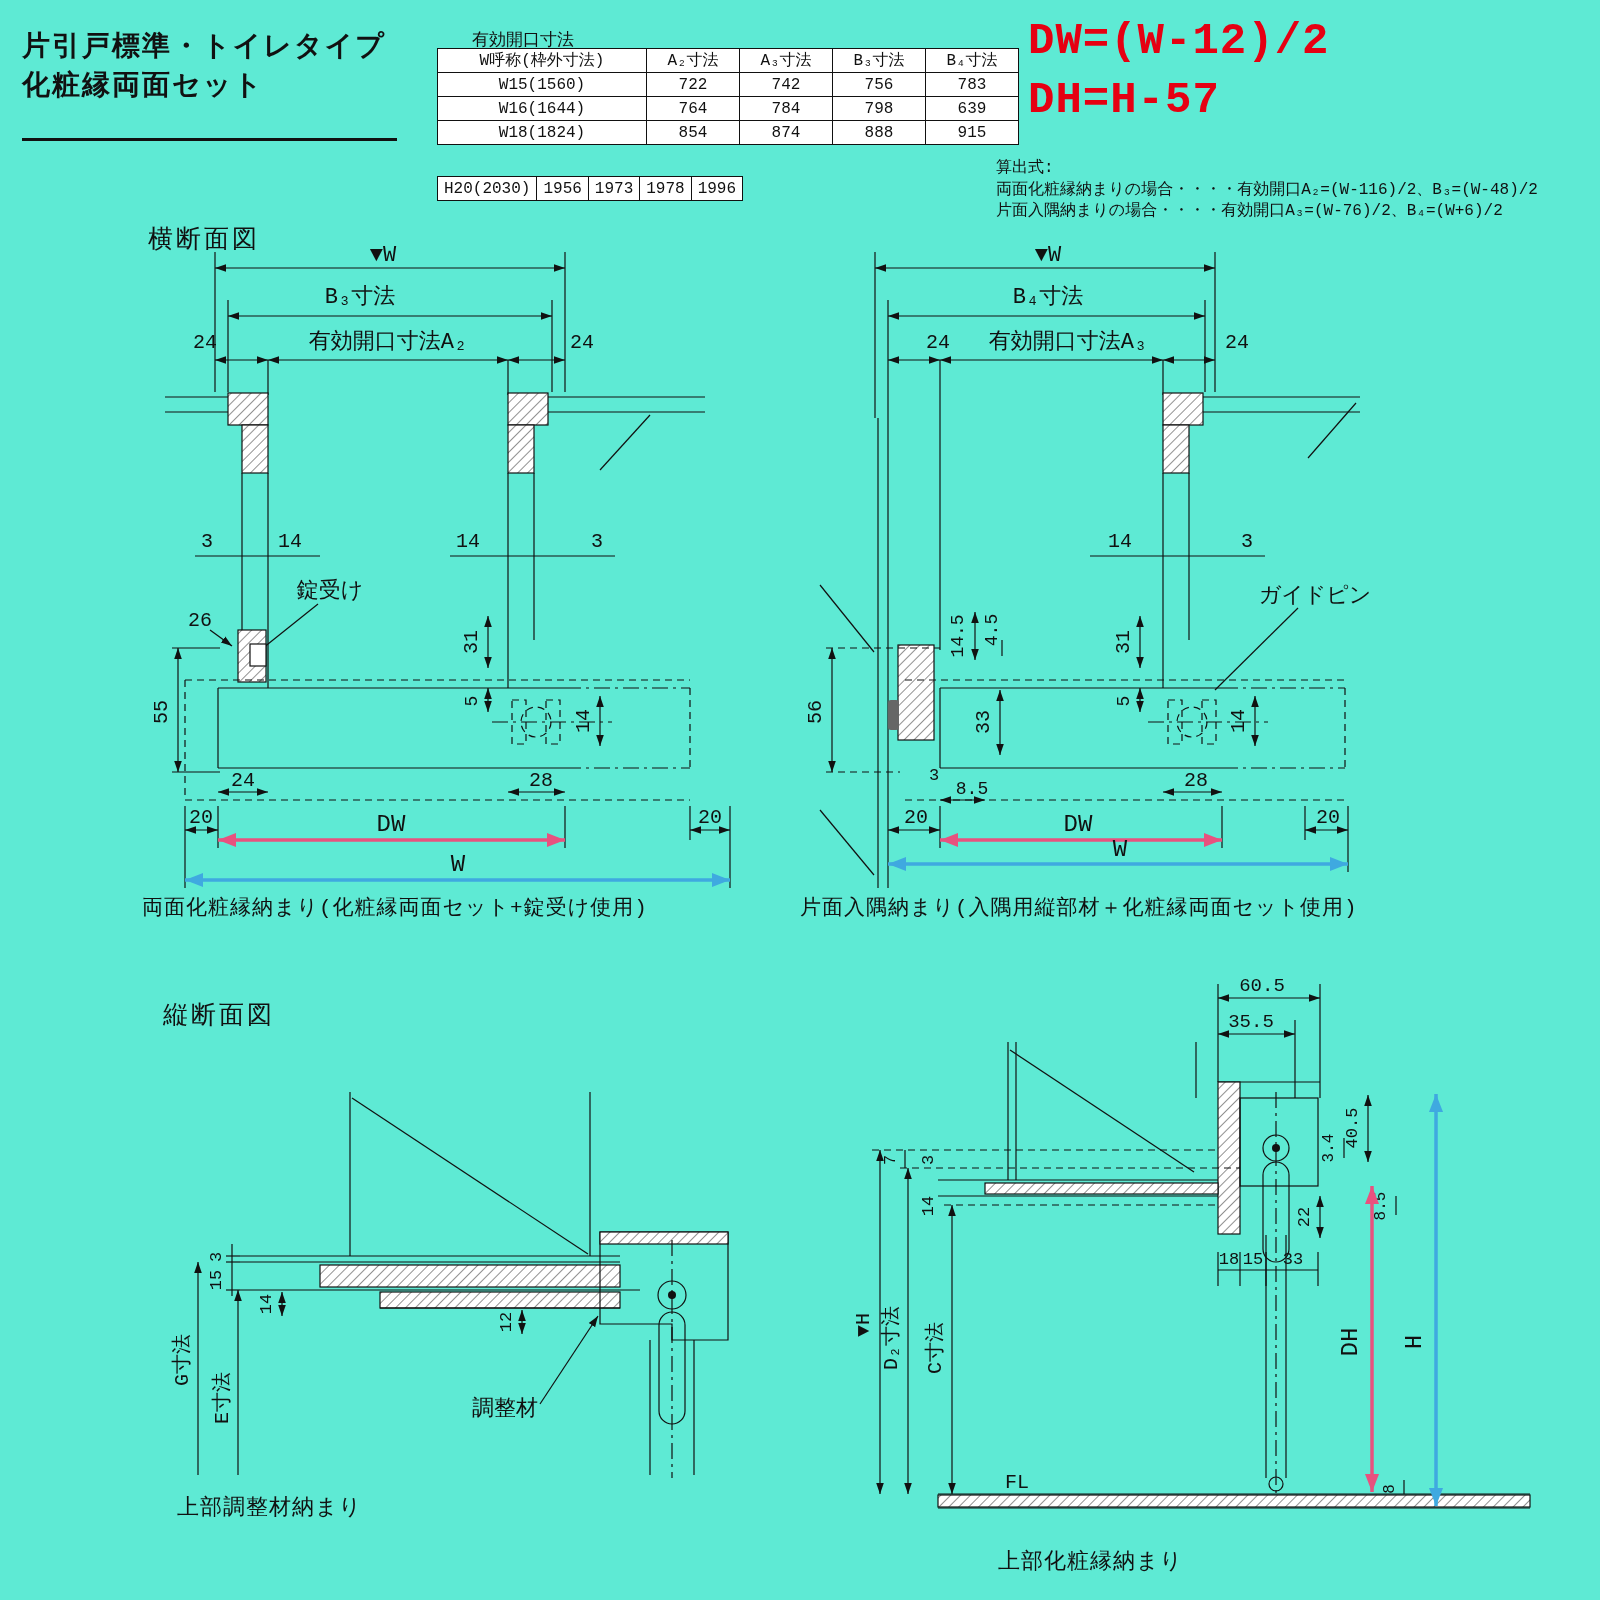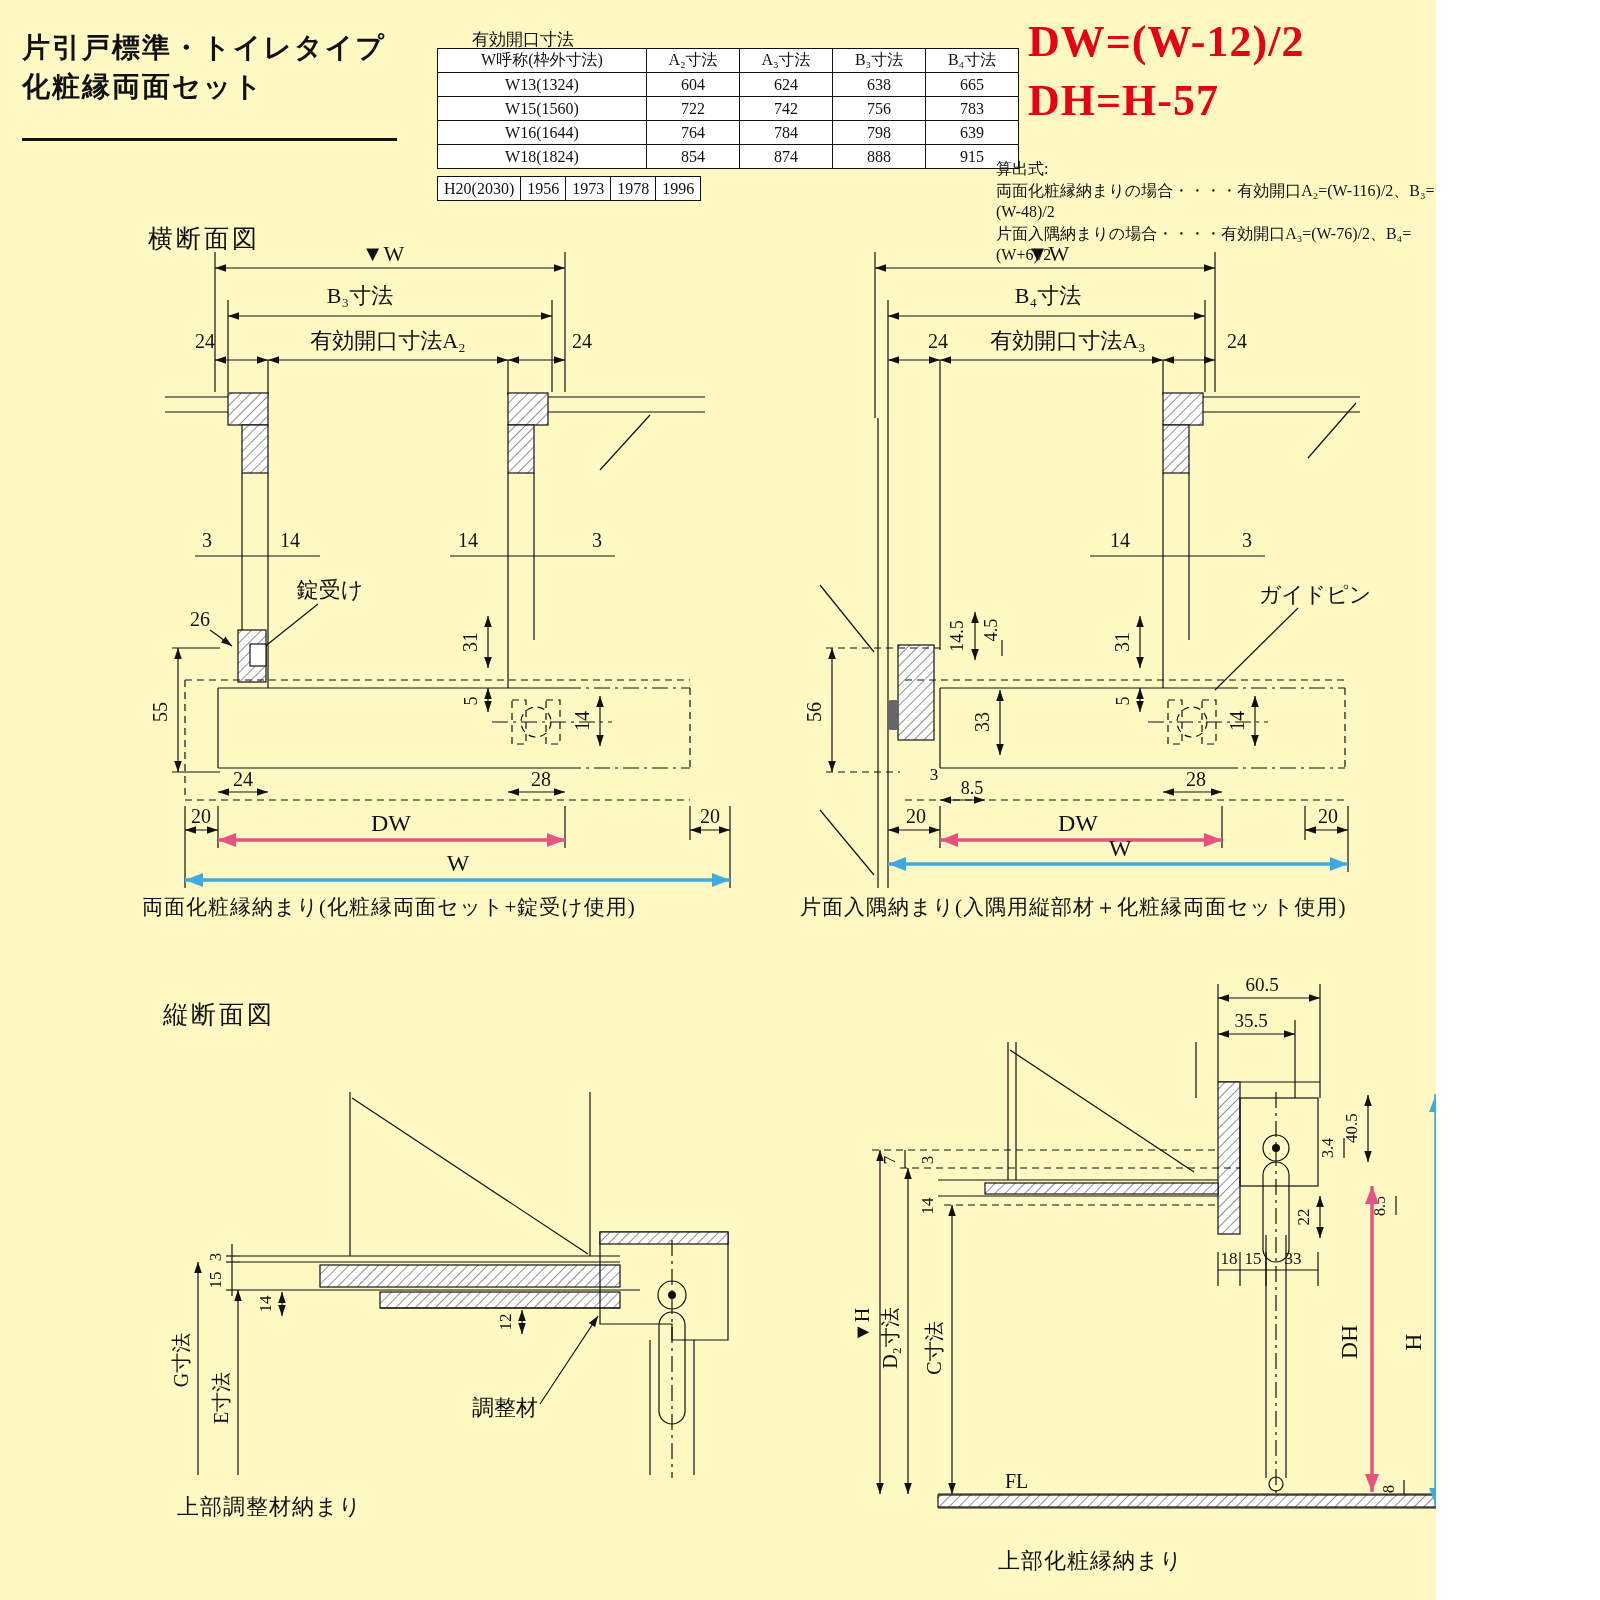--- a/index.html
+++ b/index.html
@@ -1,17 +1,17 @@
 <!DOCTYPE html>
 <html style="--accent-pink: #e8527f; --accent-blue: #3fa9e0; --formula-red: #e60012; --line: #111111;"><head>
 <meta charset="utf-8">
 <style>
   html,body{margin:0;padding:0;background:#fff;}
-  .page{position:relative;width:1436px;height:1600px;background:#fef9c3;color:#111;
-        font-family:Liberation Serif, serif;overflow:hidden;}
+  .page{position:relative;width:1600px;height:1600px;background:#5eead4;color:#111;
+        font-family:Liberation Mono, monospace;overflow:hidden;}
   .abs{position:absolute;}
   .title{left:22px;top:28px;font-size:28px;font-weight:bold;line-height:1.4;letter-spacing:2px;}
   .title-rule{left:22px;top:138px;width:375px;border-bottom:3px solid #111;height:0;}
   .tbl-caption{left:437px;top:28px;font-size:17px;margin-left:35px;}
   table.dim{position:absolute;border-collapse:collapse;font-size:16px;background:#fff;padding-left:28px;}
   table.dim th,table.dim td{border:1.4px solid #111;padding:0 6px;height:23px;text-align:center;font-weight:normal;}
   table.dim .c0{width:196px;}
   table.dim .c{width:80px;}
   #w-table{left:437px;top:48px;}
   #h-table{left:437px;top:176px;}
@@ -39,27 +39,20 @@
 
   <div class="abs tbl-caption">有効開口寸法</div>
   <table class="dim" id="w-table">
     <tbody>
         <tr>
       <th class="c0">W呼称(枠外寸法)</th>
       <th class="c">A₂寸法</th>
       <th class="c">A₃寸法</th>
       <th class="c">B₃寸法</th>
       <th class="c">B₄寸法</th>
-    </tr>
-    <tr>
-      <td>W13(1324)</td>
-      <td>604</td>
-      <td>624</td>
-      <td>638</td>
-      <td>665</td>
     </tr>
     <tr>
       <td>W15(1560)</td>
       <td>722</td>
       <td>742</td>
       <td>756</td>
       <td>783</td>
     </tr>
     <tr>
       <td>W16(1644)</td>

